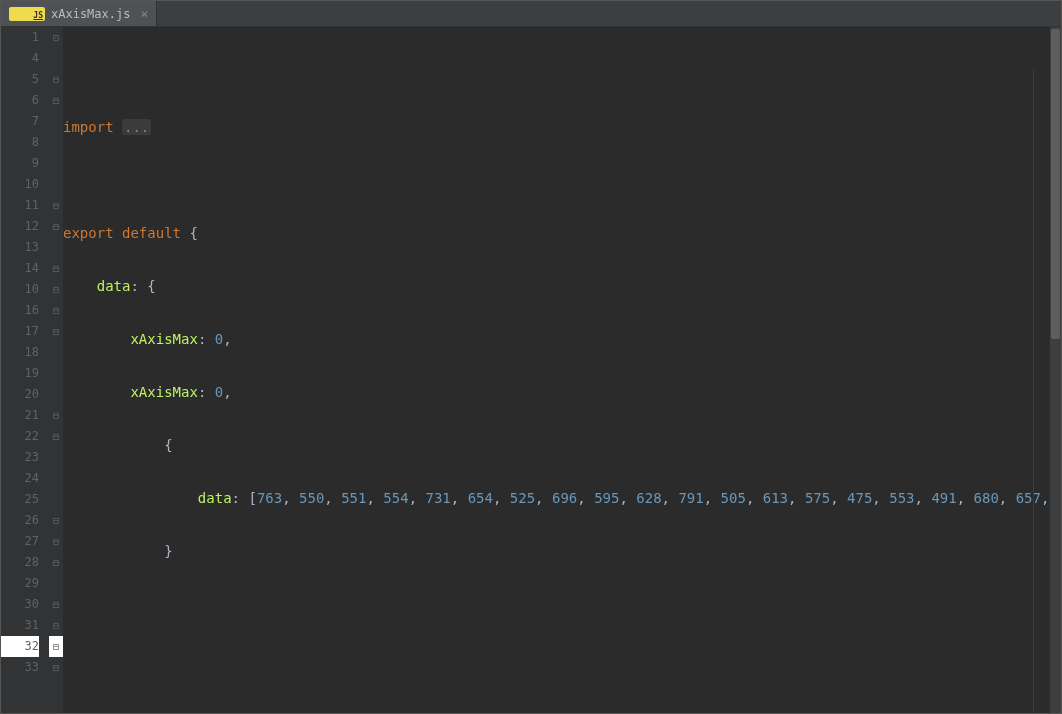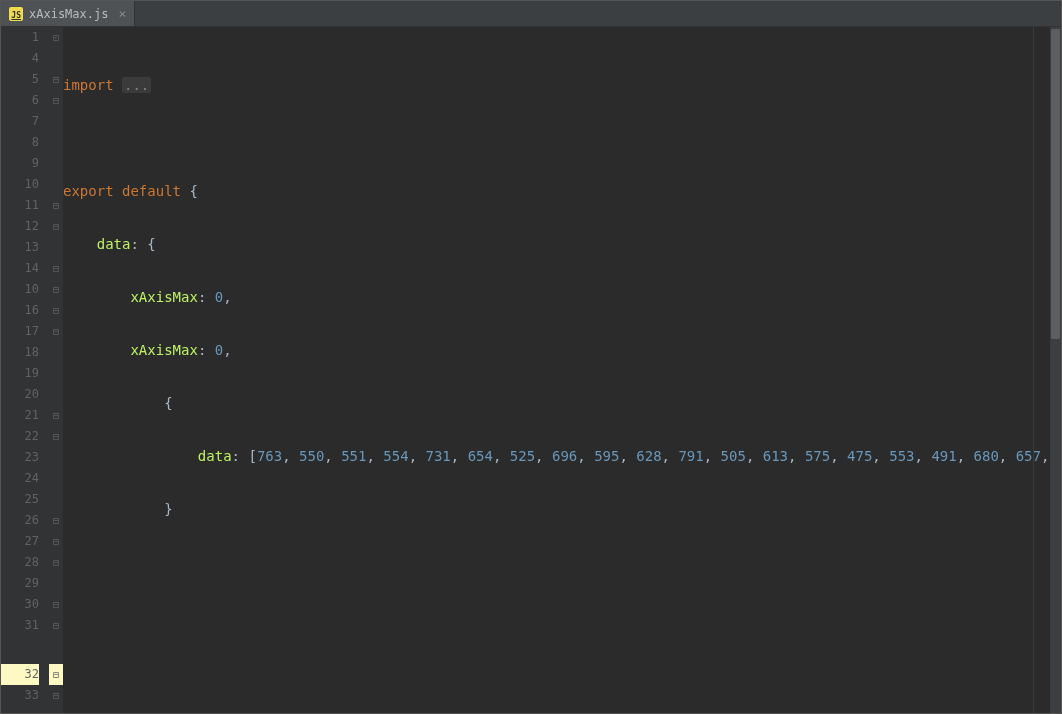--- a/index.html
+++ b/index.html
@@ -24,21 +24,21 @@
   display: flex;
   align-items: center;
   padding: 0 8px;
   background: #4e5254;
   border-right: 1px solid #323232;
   gap: 6px;
   font-size: 12px;
   color: #bbbbbb;
 }
 .tab .js-icon {
-  width: 14px;
+  width: 36px;
   height: 14px;
   background: #f0db4f;
   color: #323232;
   font-size: 8px;
   font-weight: bold;
   display: flex;
   align-items: flex-end;
   justify-content: flex-end;
   padding: 1px 2px;
   border-radius: 2px;
@@ -72,28 +72,28 @@
   user-select: none;
   flex-shrink: 0;
   position: relative;
 }
 .code {
   flex: 1;
   background: #2b2b2b;
   white-space: pre;
   overflow: hidden;
   position: relative;
+  margin-top: 42px;
 }
 .line {
   height: 21px;
   line-height: 21px;
 }
 .line.highlight {
-  background: #fef9c3;
-  margin-top: 28px;
+  background: #ffffff;
 }
 .gutter .line, .fold-col .line {
   height: 21px;
   line-height: 21px;
 }
 .fold-mark {
   display: inline-block;
   text-align: center;
   width: 100%;
   color: #606366;

